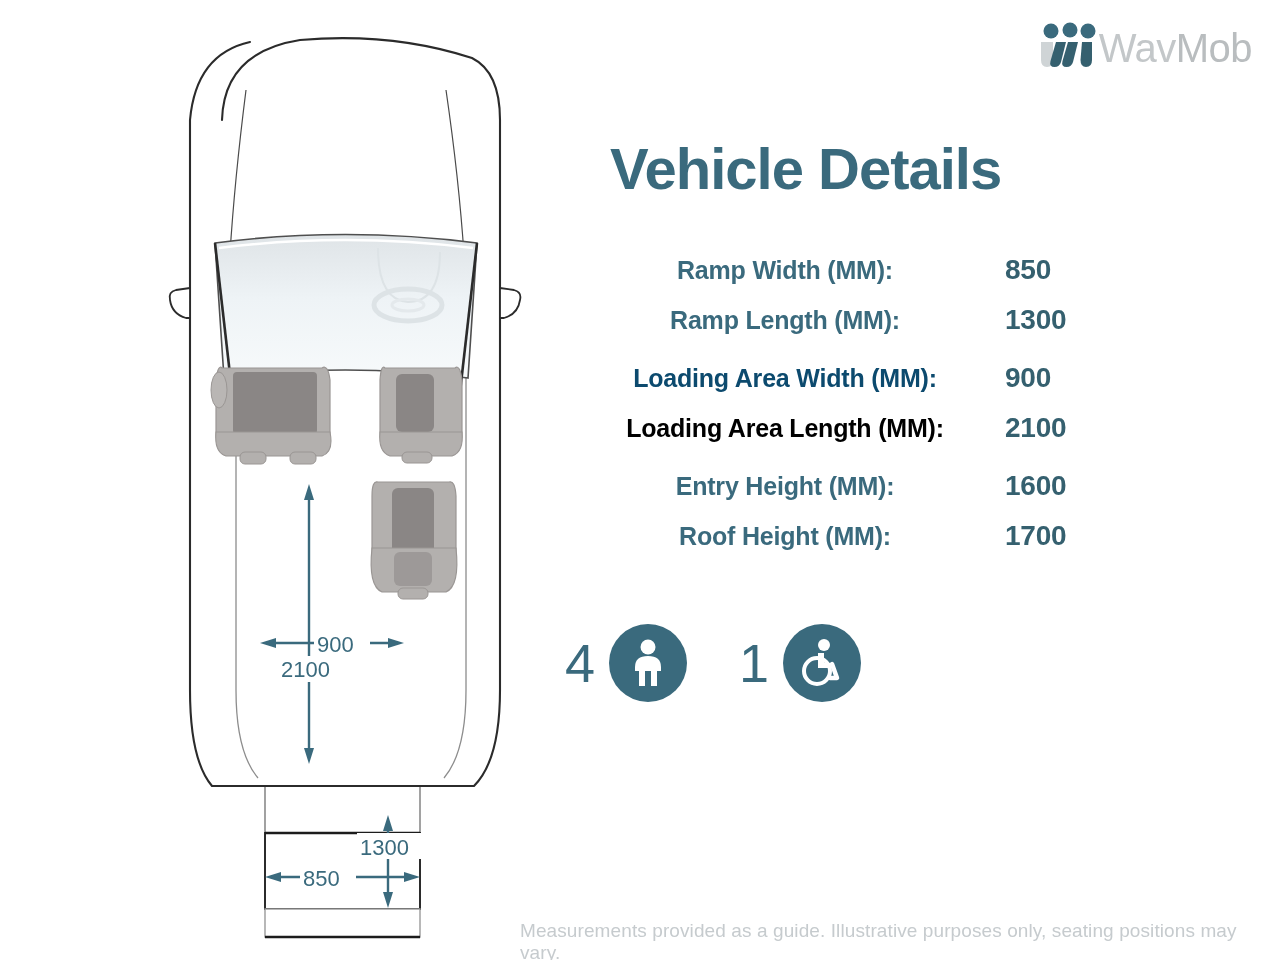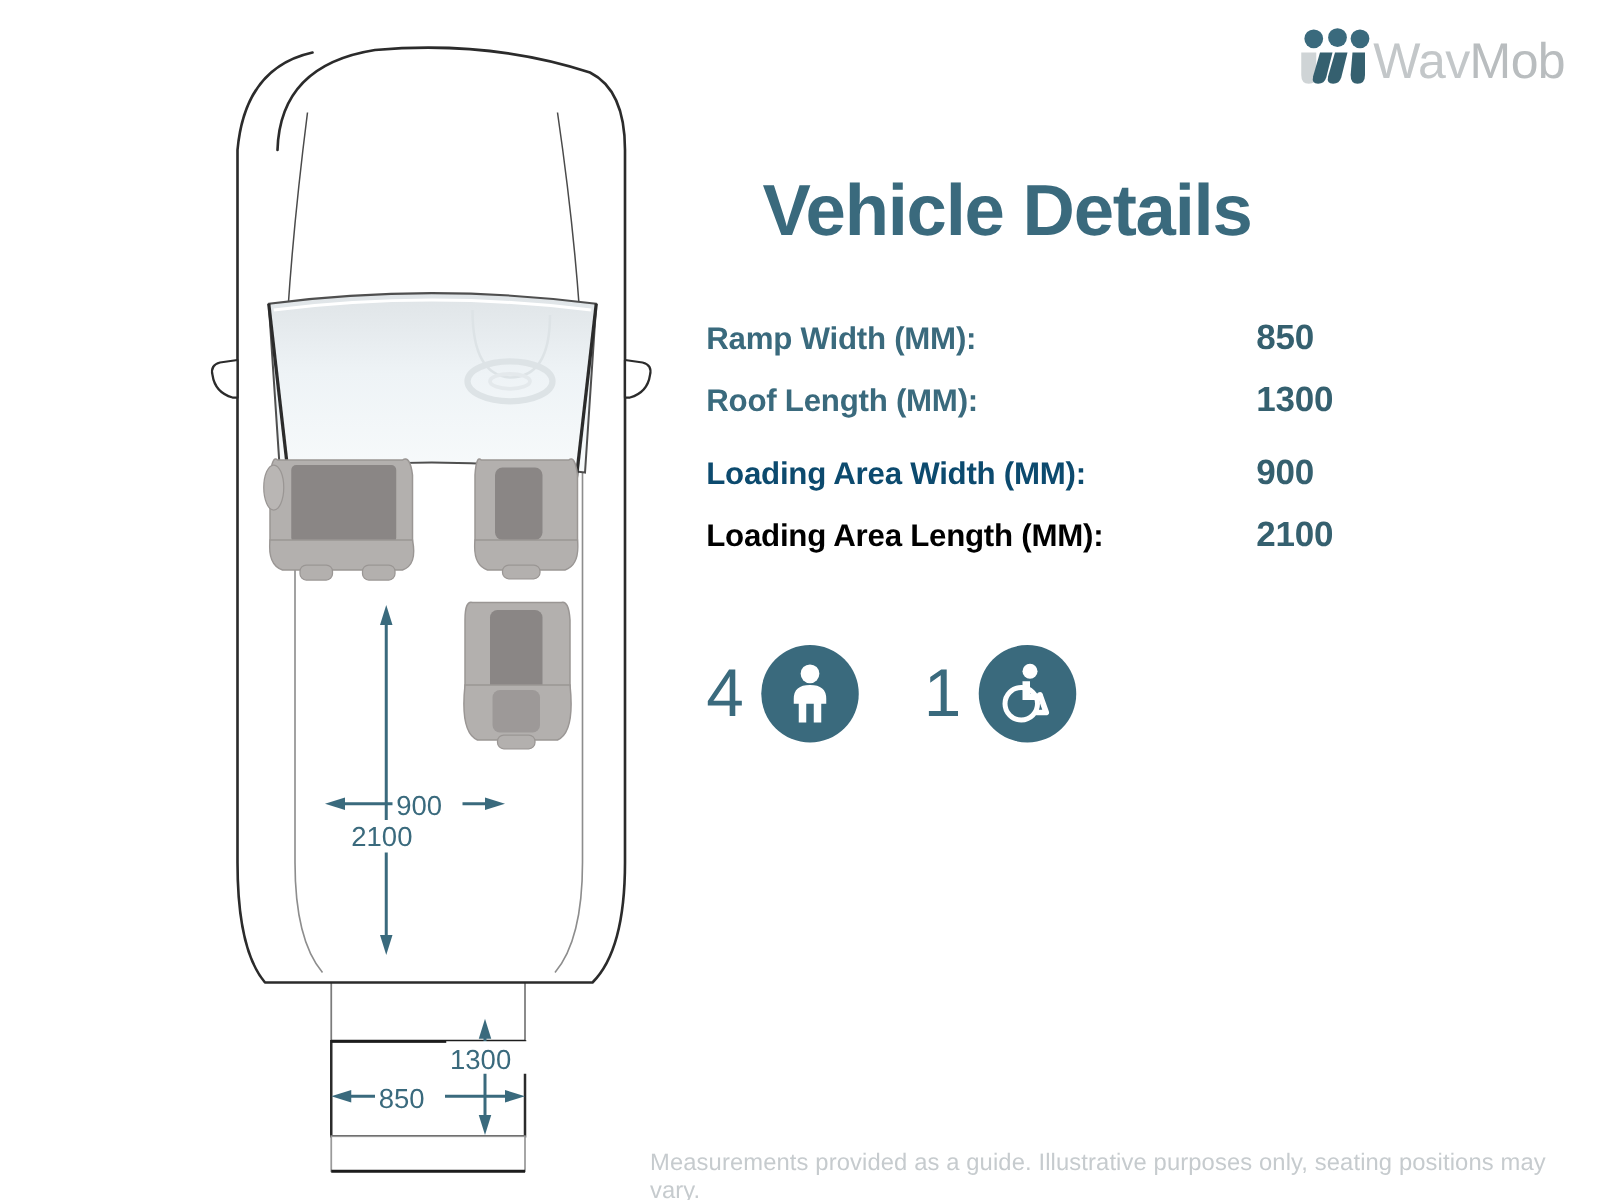--- a/index.html
+++ b/index.html
@@ -50,21 +50,21 @@
 
   #page-title {
     font-size: 58px;
     font-weight: bold;
     letter-spacing: -1px;
     line-height: 1;
     margin-bottom: 56px;
     margin-left: 45px;
   }
 
-  .spec-group { margin-bottom: 26px; }
+  .spec-group { margin-bottom: 26px; text-align: center; }
   .spec-row {
     display: flex;
     align-items: baseline;
     margin-bottom: 18px;
   }
   .spec-label {
     width: 440px;
     font-size: 25px;
     font-weight: bold;
     letter-spacing: -0.2px;
@@ -253,36 +253,46 @@
 <div id="info-panel">
 
   <h1 id="page-title" style="color:#3a6a7d">Vehicle Details</h1>
 
   <div class="spec-group">
     <div class="spec-row">
       <span class="spec-label" style="color:#3a6a7d">Ramp Width (MM):</span>
       <span class="spec-value" style="color:#35606f">850</span>
     </div>
     <div class="spec-row">
-      <span class="spec-label" style="color:#3a6a7d">Roof Length (MM):</span>
+      <span class="spec-label" style="color:#3a6a7d">Ramp Length (MM):</span>
       <span class="spec-value" style="color:#35606f">1300</span>
     </div>
   </div>
 
   <div class="spec-group">
     <div class="spec-row">
       <span class="spec-label" style="color:#0c4a6e">Loading Area Width (MM):</span>
       <span class="spec-value" style="color:#35606f">900</span>
     </div>
     <div class="spec-row">
       <span class="spec-label" style="color:#000000">Loading Area Length (MM):</span>
       <span class="spec-value" style="color:#35606f">2100</span>
     </div>
   </div>
 
+  <div class="spec-group">
+    <div class="spec-row">
+      <span class="spec-label" style="color:#3a6a7d">Entry Height (MM):</span>
+      <span class="spec-value" style="color:#35606f">1600</span>
+    </div>
+    <div class="spec-row">
+      <span class="spec-label" style="color:#3a6a7d">Roof Height (MM):</span>
+      <span class="spec-value" style="color:#35606f">1700</span>
+    </div>
+  </div>
 
   <div id="capacity">
 
     <div class="cap-item">
       <span class="cap-count" style="color:#3a6a7d">4</span>
       <span class="cap-badge" style="background:#3a6a7d">
         <svg width="44" height="50" viewBox="0 0 44 50">
           <circle cx="22" cy="9" r="7.5" fill="#ffffff"></circle>
           <path d="M22 18 Q9 18 9 29 L9 33 L13 33 L13 48 L19 48 L19 33 L25 33 L25 48 L31 48 L31 33 L35 33 L35 29 Q35 18 22 18 Z" fill="#ffffff"></path>
         </svg>

